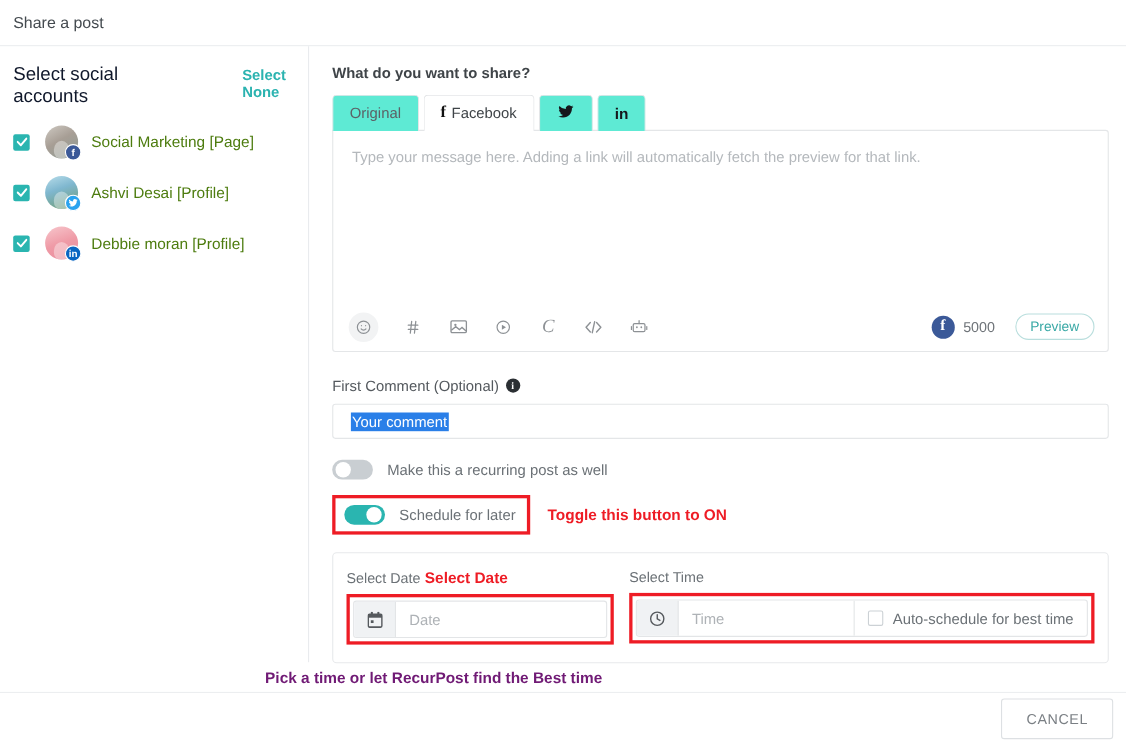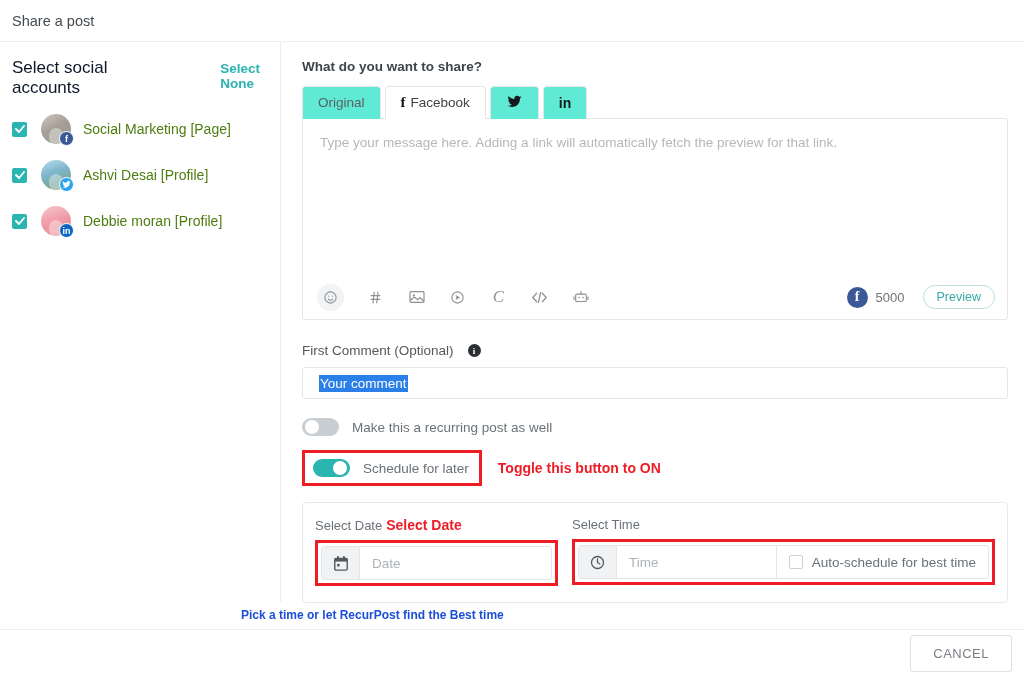--- a/index.html
+++ b/index.html
@@ -143,21 +143,21 @@
   .count-num { color: #6f7479; font-size: 13px; }
   .preview-btn {
     margin-left: 10px;
     border: 1px solid #b9dedd; border-radius: 14px;
     color: #3aa9a6; background: #fff;
     padding: 4px 13px; font-size: 12.5px; cursor: pointer;
   }
 
   .fc-label {
     margin-top: 23px; font-size: 13.5px; color: #54595e;
-    display: flex; align-items: center; gap: 14px;
+    display: flex; align-items: center; gap: 6px;
   }
   .info-dot {
     width: 13px; height: 13px; border-radius: 50%;
     background: #2b2f33; color: #fff; font-size: 9px; font-weight: 700;
     display: flex; align-items: center; justify-content: center;
     font-family: "Liberation Serif", serif;
   }
   .fc-input {
     margin-top: 9px; height: 32px;
     border: 1px solid #e4e6e8; border-radius: 3px;
@@ -227,21 +227,21 @@
     padding: 0 12px; flex: 0 0 auto;
   }
   .auto-box {
     width: 14px; height: 14px; border: 1px solid #ccd1d5;
     border-radius: 2px; background: #fff;
   }
   .auto-label { color: #6b7176; font-size: 13.5px; }
 
   .bottom-annot {
     position: absolute; left: 241px; top: 608px;
-    color: #1d4ed8; font-weight: 700; font-size: 12px;
+    color: #701a75; font-weight: 700; font-size: 14px;
   }
 
   
   .modal-footer {
     position: absolute; left: 0; right: 0; top: 629px; height: 48px;
     border-top: 1px solid #eceef0;
     display: flex; align-items: center; justify-content: flex-end;
     padding-right: 12px; gap: 10px;
   }
   .btn-cancel {

